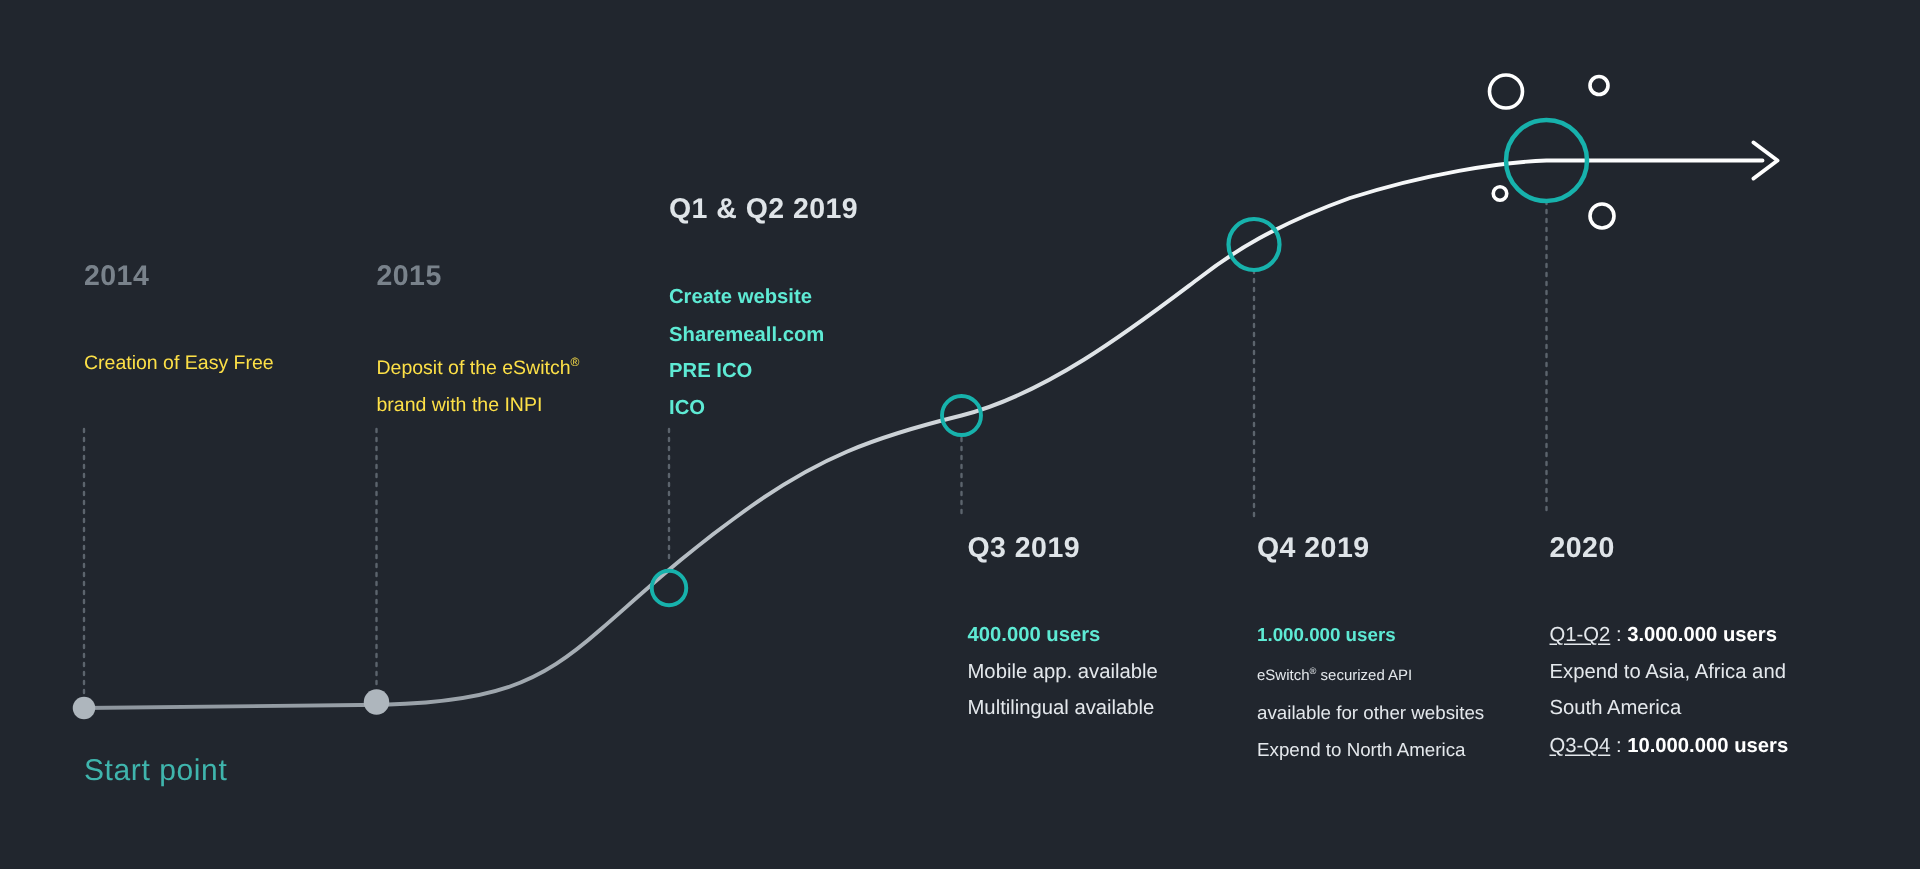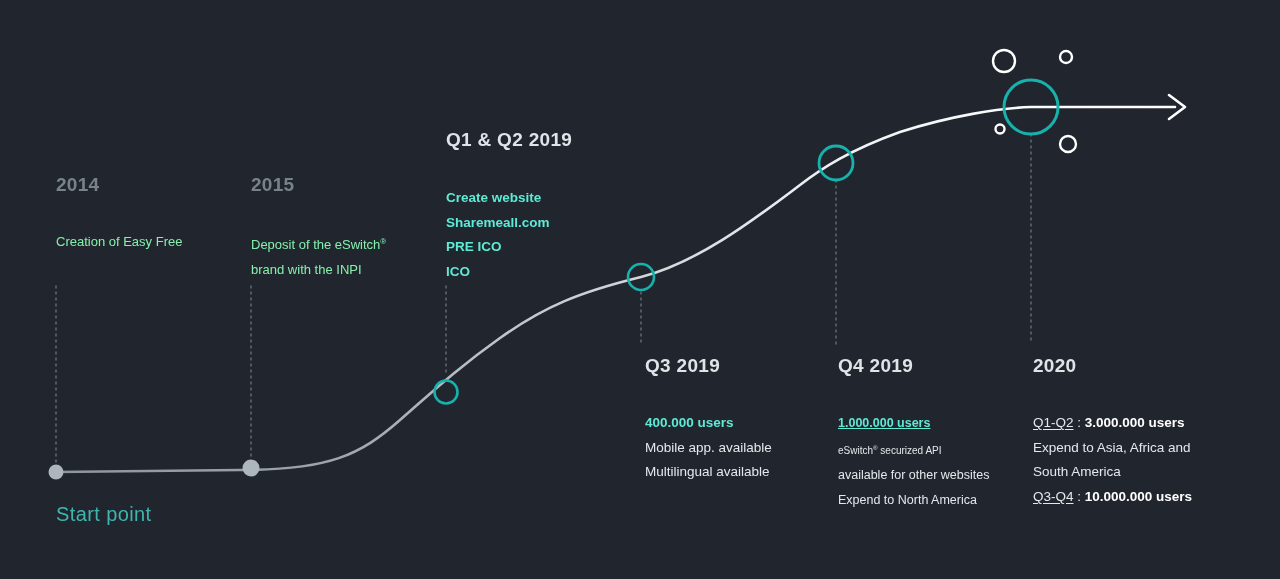--- a/index.html
+++ b/index.html
@@ -32,21 +32,21 @@
   }
   .year-head.dim   { color:#79828b; }
   .year-head.bright{ color:#dfe4e8; }
 
   .body-list { margin-top:22px; }
   .body-line {
     font-size:13.5px;
     line-height:24.5px;
     white-space:nowrap;
   }
-  .body-line.dim    { color:#86efac; font-size:13px; }
+  .body-line.dim    { color:#fde047; font-size:13px; }
   .body-line.bright { color:#e4e8ec; }
   .body-line.bold   { font-weight:700; color:#5eead4; }
   .uline { text-decoration:underline; text-underline-offset:2px; }
 
   .start-label {
     position:absolute;
     font-size:20px;
     color:#3fb5ad;
     letter-spacing:0.4px;
     white-space:nowrap;
@@ -122,21 +122,21 @@
         <div class="body-line bright bold"><span>ICO</span></div>
       </div>
       <div class="block year-head bright" style="left: 645px; top: 355px;">Q3 2019</div>
       <div class="block body-list" style="left: 645px; top: 411px; margin-top: 0px;">
         <div class="body-line bright bold"><span>400.000 users</span></div>
         <div class="body-line bright"><span>Mobile app. available</span></div>
         <div class="body-line bright"><span>Multilingual available</span></div>
       </div>
       <div class="block year-head bright" style="left: 838px; top: 355px;">Q4 2019</div>
       <div class="block body-list" style="left: 838px; top: 411px; margin-top: 0px;">
-        <div class="body-line bright bold" style="font-size: 12.5px; text-decoration: underline;"><span>1.000.000 users</span></div>
+        <div class="body-line bright bold" style="font-size: 12.5px;"><span>1.000.000 users</span></div>
         <div class="body-line bright" style="font-size: 10px;"><span>eSwitch</span><span class="sup">®</span><span> securized API</span></div>
         <div class="body-line bright" style="font-size: 12.5px;"><span>available for other websites</span></div>
         <div class="body-line bright" style="font-size: 12.5px;"><span>Expend to North America</span></div>
       </div>
       <div class="block year-head bright" style="left: 1033px; top: 355px;">2020</div>
       <div class="block body-list" style="left: 1033px; top: 411px; margin-top: 0px;">
         <div class="body-line bright"><span class="uline">Q1-Q2</span><span> : </span><span style="font-weight: 700; color: rgb(255, 255, 255);">3.000.000 users</span></div>
         <div class="body-line bright"><span>Expend to Asia, Africa and</span></div>
         <div class="body-line bright"><span>South America</span></div>
         <div class="body-line bright"><span class="uline">Q3-Q4</span><span> : </span><span style="font-weight: 700; color: rgb(255, 255, 255);">10.000.000 users</span></div>

